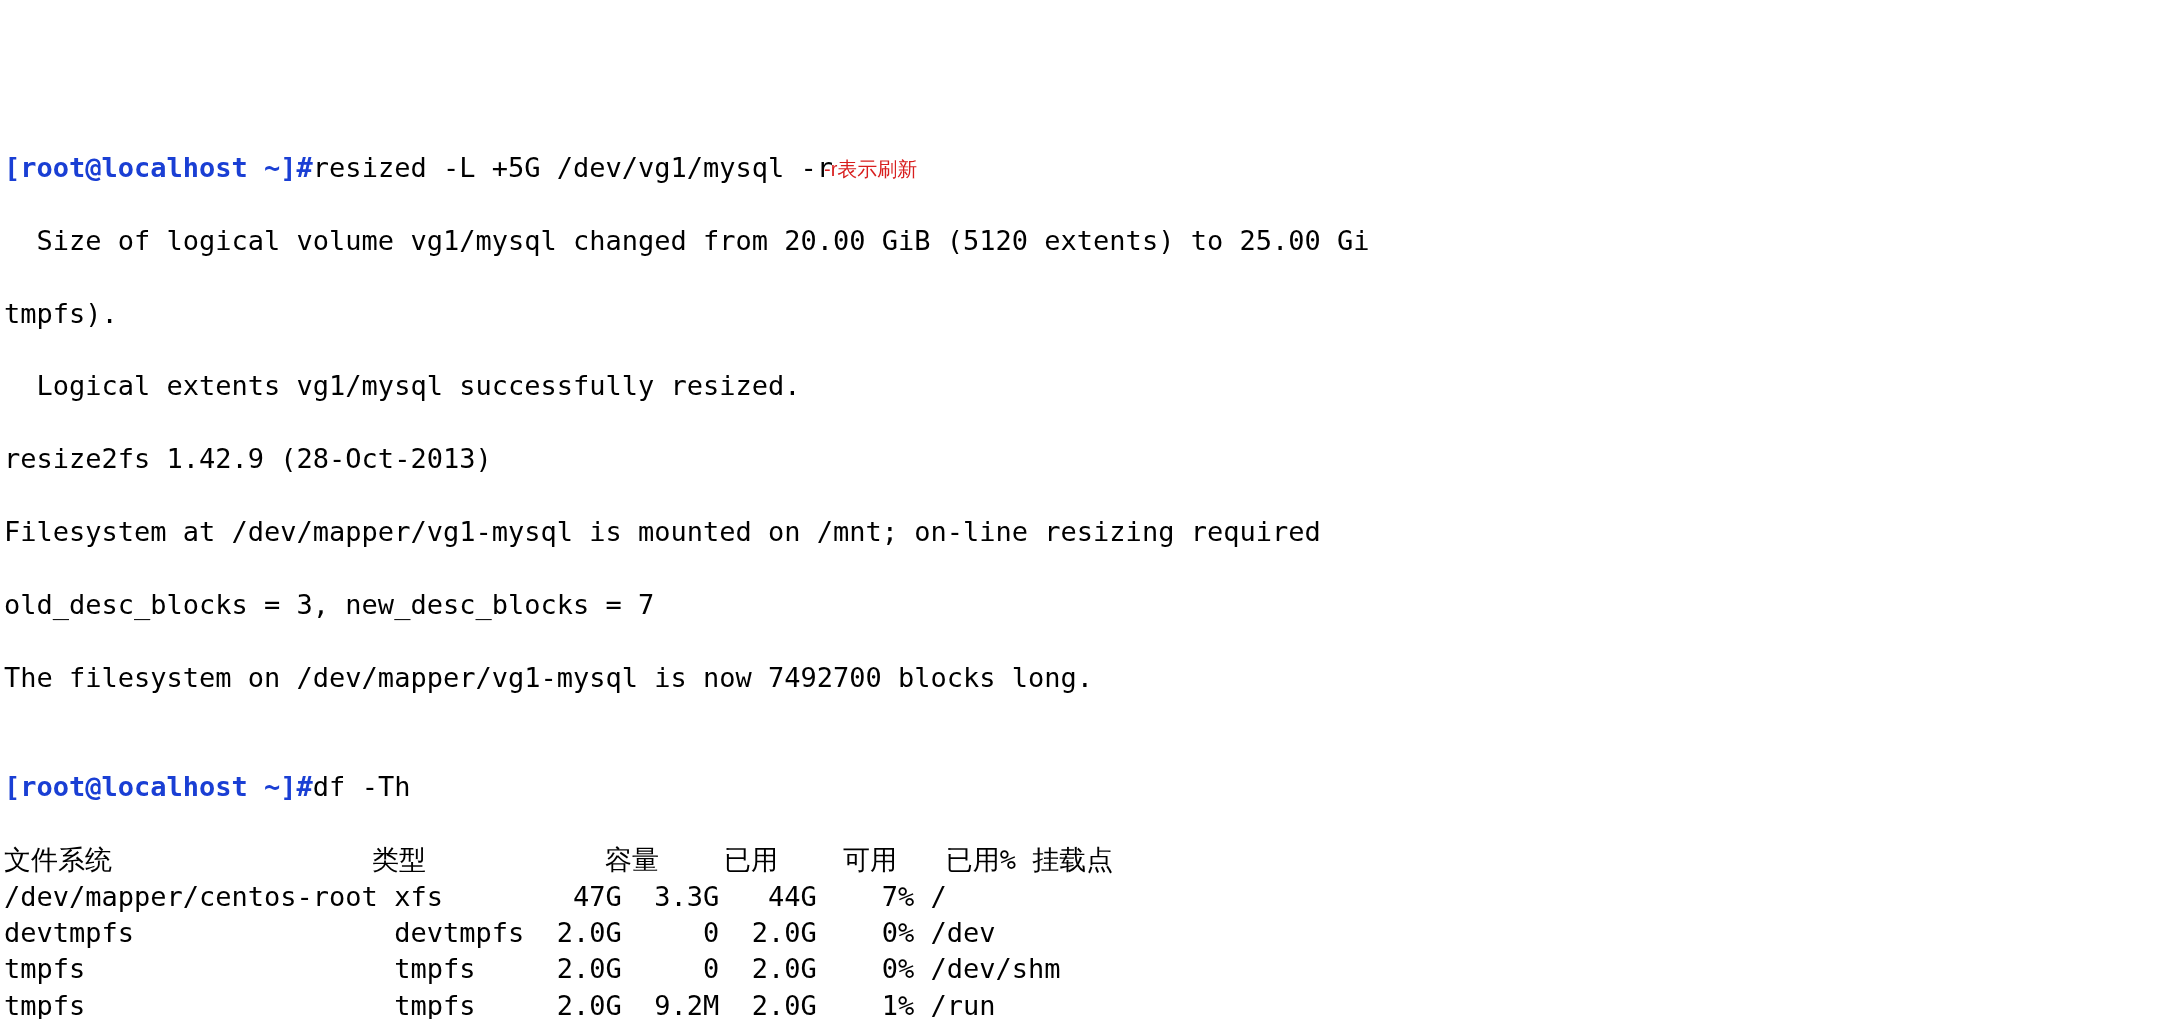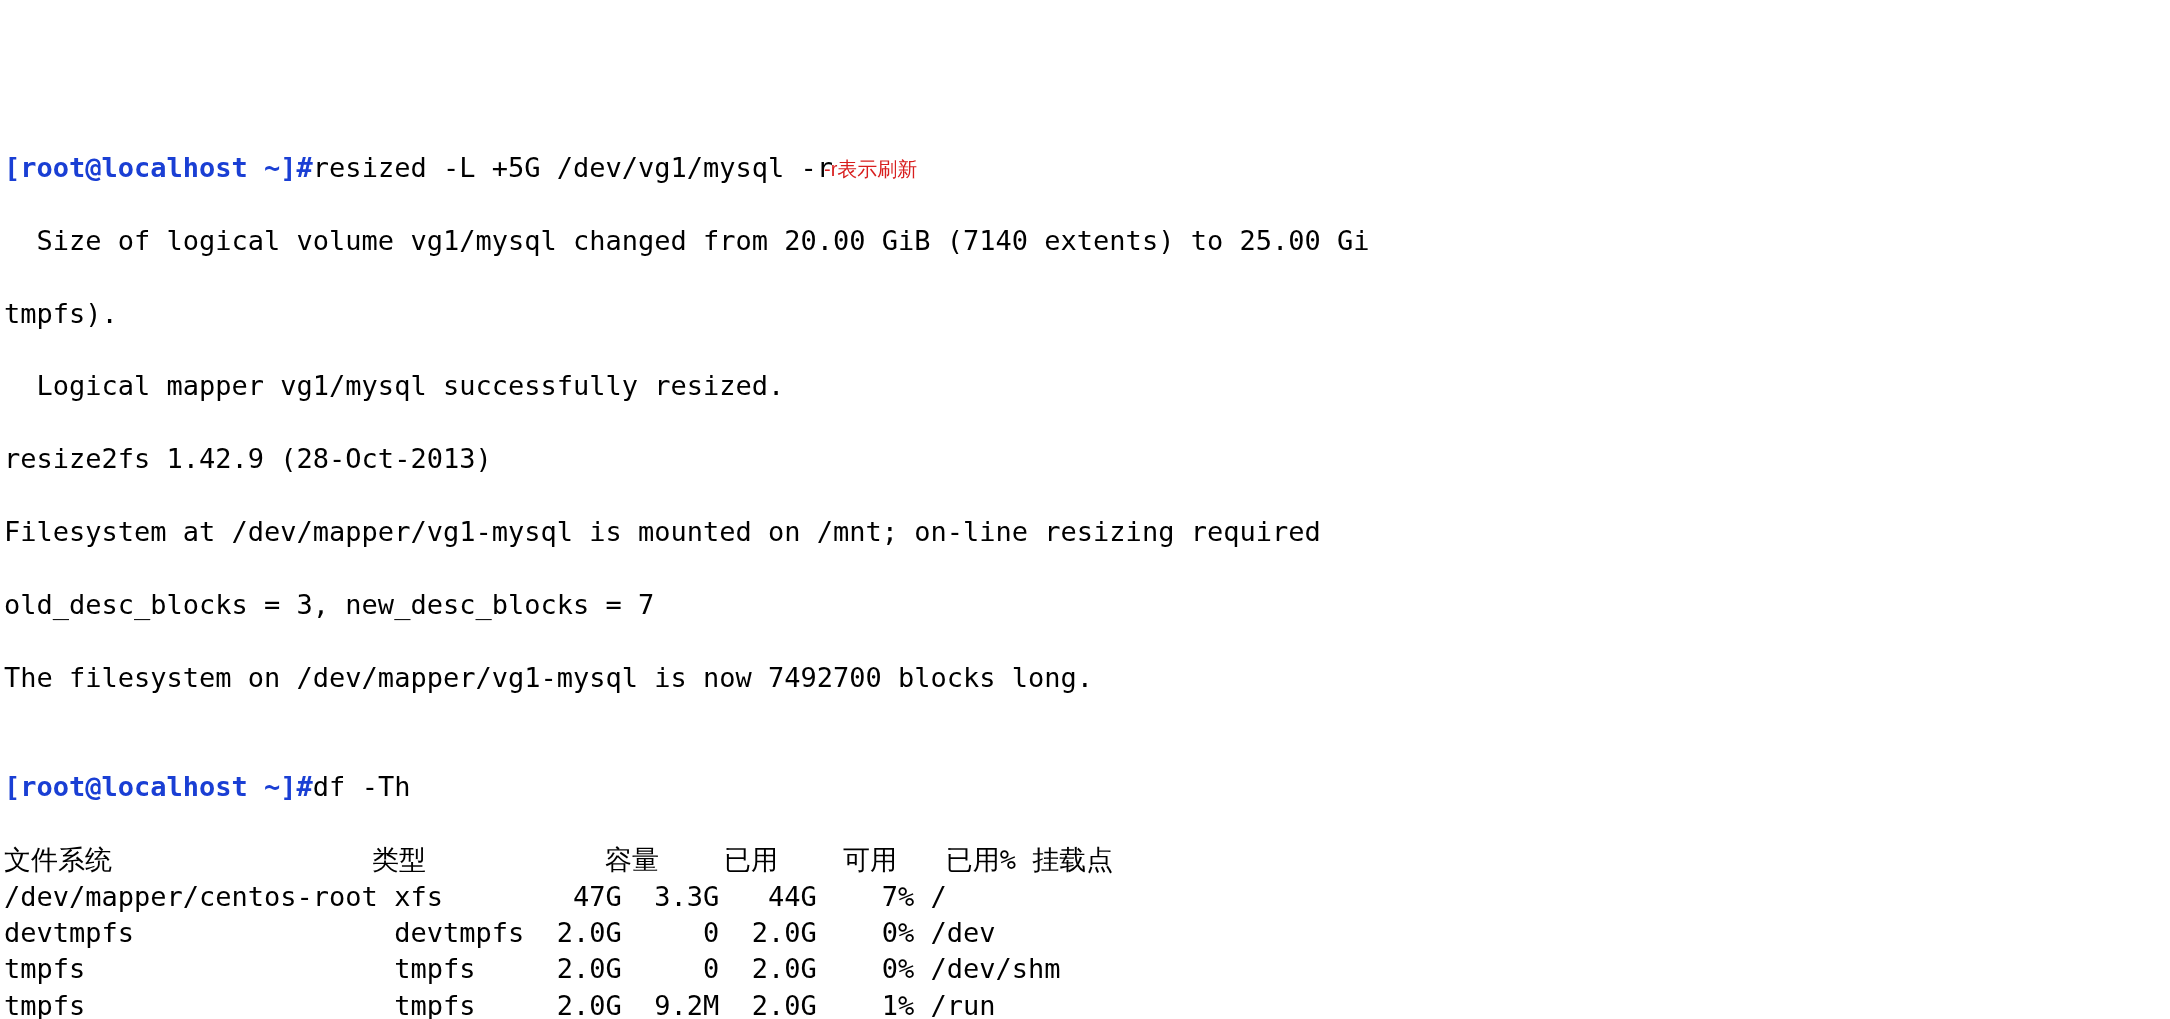--- a/index.html
+++ b/index.html
@@ -24,23 +24,23 @@
     position: absolute;
   }
   .line { position: relative; }
 </style>
 </head>
 <body>
 
 
 
 <div class="line"><span class="prompt">[root@localhost ~]#</span><span>resized -L +5G /dev/vg1/mysql -r</span><span class="annot" style="left:820px; top:6px;">-r表示刷新</span></div>
-<div class="line">  Size of logical volume vg1/mysql changed from 20.00 GiB (7140 extents) to 25.00 Gi</div>
+<div class="line">  Size of logical volume vg1/mysql changed from 20.00 GiB (5120 extents) to 25.00 Gi</div>
 <div class="line">tmpfs).</div>
-<div class="line">  Logical mapper vg1/mysql successfully resized.</div>
+<div class="line">  Logical extents vg1/mysql successfully resized.</div>
 <div class="line">resize2fs 1.42.9 (28-Oct-2013)</div>
 <div class="line">Filesystem at /dev/mapper/vg1-mysql is mounted on /mnt; on-line resizing required</div>
 <div class="line">old_desc_blocks = 3, new_desc_blocks = 7</div>
 <div class="line">The filesystem on /dev/mapper/vg1-mysql is now 7492700 blocks long.</div>
 <div class="line"></div>
 <div class="line"><span class="prompt">[root@localhost ~]#</span><span>df -Th</span></div>
 <div id="df-table"><div class="line">文件系统                类型           容量    已用    可用   已用% 挂载点</div><div class="line">/dev/mapper/centos-root xfs        47G  3.3G   44G    7% /</div><div class="line">devtmpfs                devtmpfs  2.0G     0  2.0G    0% /dev</div><div class="line">tmpfs                   tmpfs     2.0G     0  2.0G    0% /dev/shm</div><div class="line">tmpfs                   tmpfs     2.0G  9.2M  2.0G    1% /run</div></div>
 
 
 

